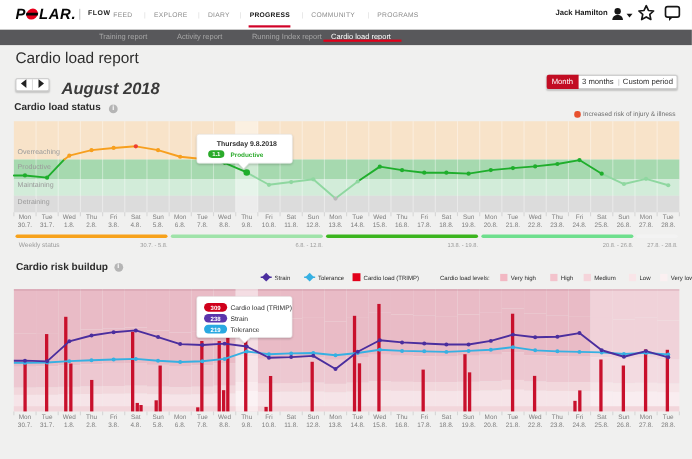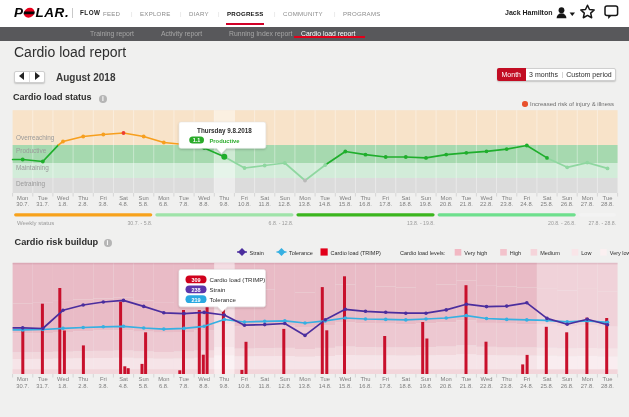--- a/index.html
+++ b/index.html
@@ -54,21 +54,21 @@
   <span class="abs" style="left:229px;">Running Index report</span>
   <span class="abs" style="left:301px;color:#fff;">Cardio load report</span>
 </div>
 <div class="abs" style="left:294px;top:36.2px;width:71px;height:1.8px;background:#e2001a;"></div>
 
 <div class="abs" style="left:14px;top:43.5px;font-size:14px;color:#2d2d2d;">Cardio load report</div>
 <div class="abs" style="left:14px;top:70.5px;width:30.5px;height:12.5px;background:#fff;border:1px solid #cfcfcf;border-radius:2px;box-shadow:0 1px 1.5px rgba(0,0,0,0.18);"></div>
 <div class="abs" style="left:29px;top:71.5px;width:1px;height:10.5px;background:#dcdcdc;"></div>
 <div class="abs" style="left:18.5px;top:72.2px;width:0;height:0;border-top:4px solid transparent;border-bottom:4px solid transparent;border-right:5.2px solid #222;"></div>
 <div class="abs" style="left:34.5px;top:72.2px;width:0;height:0;border-top:4px solid transparent;border-bottom:4px solid transparent;border-left:5.2px solid #222;"></div>
-<div class="abs" style="left:56px;top:71.5px;font-size:10px;font-weight:bold;color:#3a3a3a;">August 2018</div>
+<div class="abs" style="left:56px;top:71.5px;font-size:15px;font-weight:bold;color:#3a3a3a;font-style:italic;">August 2018</div>
 
 <div class="abs" style="left:497px;top:68px;width:118.5px;height:12.8px;background:#fff;border:1px solid #cfcfcf;border-radius:2px;box-shadow:0 1px 1.5px rgba(0,0,0,0.18);"></div>
 <div class="abs" style="left:497px;top:68px;width:28.5px;height:12.8px;background:#c20d23;border-radius:2px 0 0 2px;"></div>
 <div class="abs" style="left:497px;top:70.8px;width:28.5px;text-align:center;font-size:7px;color:#fff;">Month</div>
 <div class="abs" style="left:525.5px;top:70.8px;width:36px;text-align:center;font-size:7px;color:#2d2d2d;">3 months</div>
 <div class="abs" style="left:561.5px;top:71.5px;width:1px;height:6px;background:#d5d5d5;"></div>
 <div class="abs" style="left:562.5px;top:70.8px;width:53px;text-align:center;font-size:7px;color:#2d2d2d;">Custom period</div>
 
 <div class="abs" style="left:13px;top:92px;font-size:9px;font-weight:bold;color:#2d2d2d;">Cardio load status</div>
 <div class="abs" style="left:99px;top:94.5px;width:8px;height:8px;border-radius:50%;background:#b5b5b5;color:#fff;font-size:6.5px;font-weight:bold;text-align:center;line-height:8.2px;">i</div>

